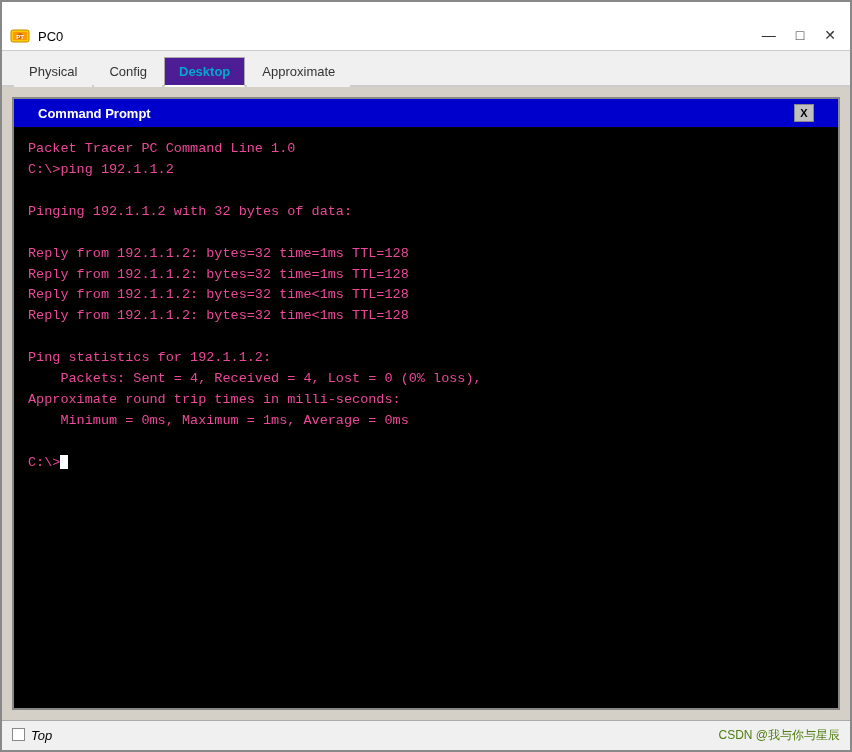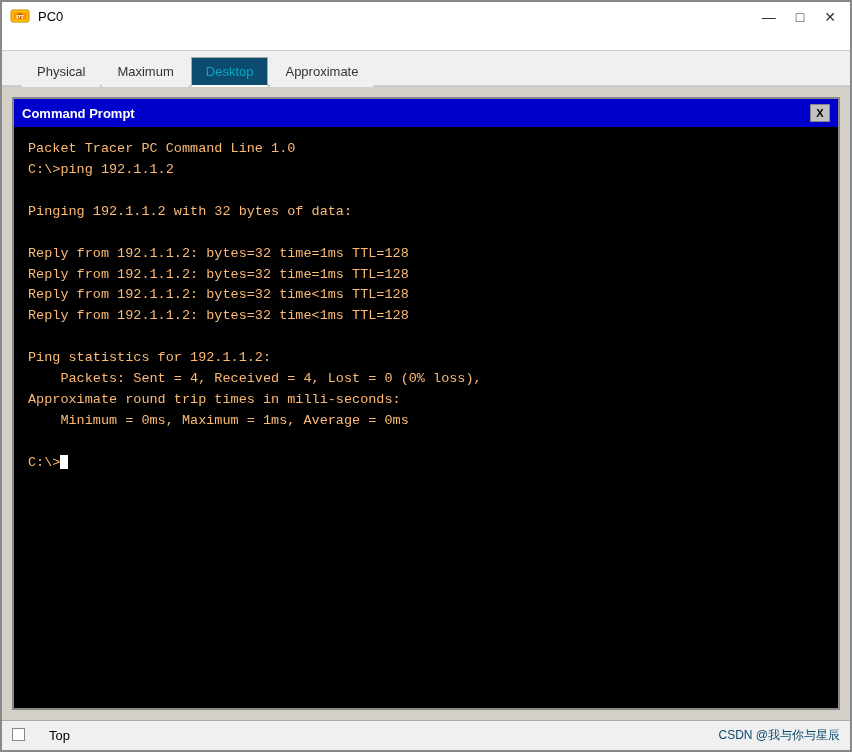--- a/index.html
+++ b/index.html
@@ -11,21 +11,21 @@
       font-family: 'Segoe UI', Arial, sans-serif;
       font-size: 13px;
       display: flex;
       flex-direction: column;
       border: 2px solid #888;
     }
 
     
     .title-bar {
       display: flex;
-      align-items: flex-end;
+      align-items: flex-start;
       background: white;
       padding: 24px 8px;
       border-bottom: 1px solid #ccc;
       height: 36px;
       justify-content: space-between;
     }
     .title-bar-left {
       display: flex;
       align-items: center;
       gap: 8px;
@@ -47,41 +47,41 @@
       color: #333;
       padding: 2px 6px;
       line-height: 1;
     }
 
     
     .tab-bar {
       display: flex;
       background: #f0f0f0;
       border-bottom: 2px solid #ccc;
-      padding: 0 20px;
+      padding: 0 12px;
       padding-top: 4px;
     }
     .tab {
       padding: 6px 14px;
       cursor: pointer;
       font-size: 13px;
       color: #333;
       border: 1px solid transparent;
       border-bottom: none;
       margin-right: 2px;
       background: #f0f0f0;
       position: relative;
       bottom: -2px;
     }
     .tab.active {
-      background: #0c4a6e;
+      background: #4c1d95;
       border-color: #aaa;
       border-bottom: 2px solid white;
       color: #00aacc;
-      font-weight: 400;
+      font-weight: 700;
     }
 
     
     .main-content {
       flex: 1;
       background: #d4d0c8;
       padding: 10px;
       display: flex;
       flex-direction: column;
     }
@@ -89,21 +89,21 @@
     
     .cmd-window {
       flex: 1;
       display: flex;
       flex-direction: column;
       border: 2px solid #888;
     }
     .cmd-title-bar {
       background: #0000cc;
       color: white;
-      padding: 4px 8px;
+      padding: 4px 24px;
       display: flex;
       align-items: center;
       justify-content: space-between;
       height: 28px;
     }
     .cmd-title-text {
       font-size: 13px;
       font-weight: bold;
     }
     .cmd-close-btn {
@@ -116,21 +116,21 @@
       height: 18px;
       cursor: pointer;
       display: flex;
       align-items: center;
       justify-content: center;
       line-height: 1;
     }
     .cmd-body {
       flex: 1;
       background: black;
-      color: #fdba74;
+      color: #ec4899;
       font-family: 'Courier New', Courier, monospace;
       font-size: 13.5px;
       padding: 12px 14px;
       overflow-y: auto;
       white-space: pre;
       line-height: 1.55;
     }
 
     
     .bottom-bar {
@@ -138,32 +138,33 @@
       align-items: center;
       justify-content: space-between;
       background: #f0f0f0;
       border-top: 1px solid #aaa;
       padding: 4px 10px;
       height: 30px;
     }
     .bottom-left {
       display: flex;
       align-items: flex-start;
-      gap: 24px;
+      gap: 6px;
+      font-style: italic;
     }
     .checkbox {
       width: 13px;
       height: 13px;
       border: 1px solid #888;
       background: white;
       display: inline-block;
     }
     .bottom-right {
       font-size: 12px;
-      color: #0c4a6e;
+      color: #4d7c0f;
     }
 
     
     .pineapple-icon {
       width: 20px;
       height: 20px;
     }
 
     .cursor-block {
       display: inline-block;
@@ -193,21 +194,21 @@
   </div>
   <div class="title-bar-controls">
     <button class="title-btn">—</button>
     <button class="title-btn">□</button>
     <button class="title-btn">✕</button>
   </div>
 </div>
 
 <div class="tab-bar">
   <div class="tab">Physical</div>
-  <div class="tab">Maximum</div>
+  <div class="tab">Config</div>
   <div class="tab active">Desktop</div>
   <div class="tab">Approximate</div>
 </div>
 
 <div class="main-content">
   <div class="cmd-window">
 
     <div class="cmd-title-bar">
       <span class="cmd-title-text">Command Prompt</span>
       <button class="cmd-close-btn">X</button>

